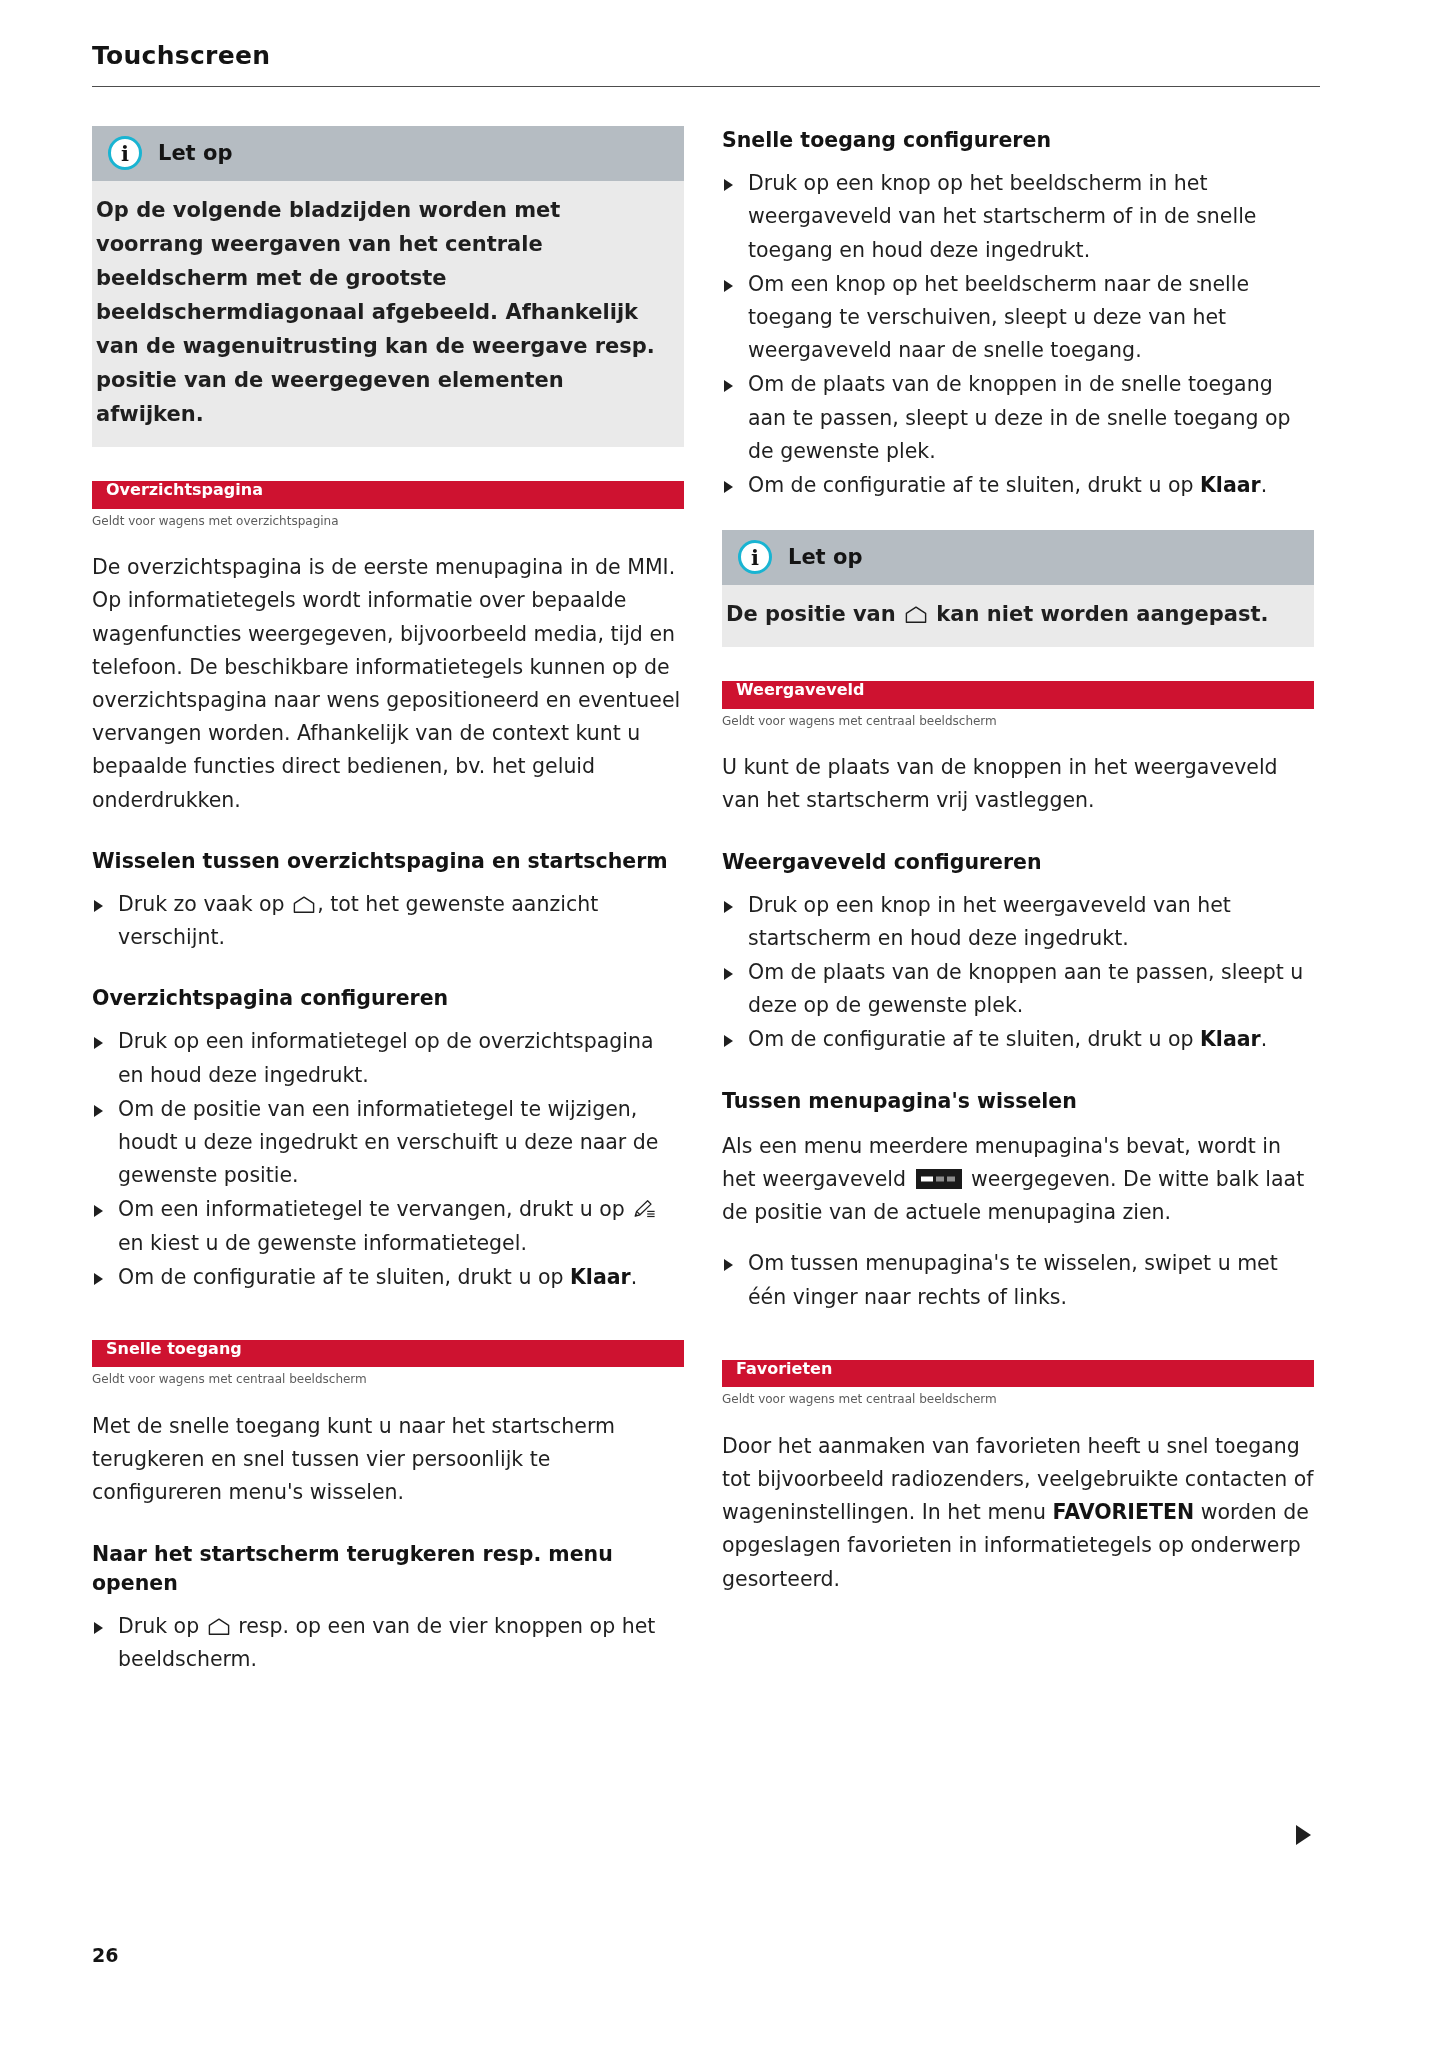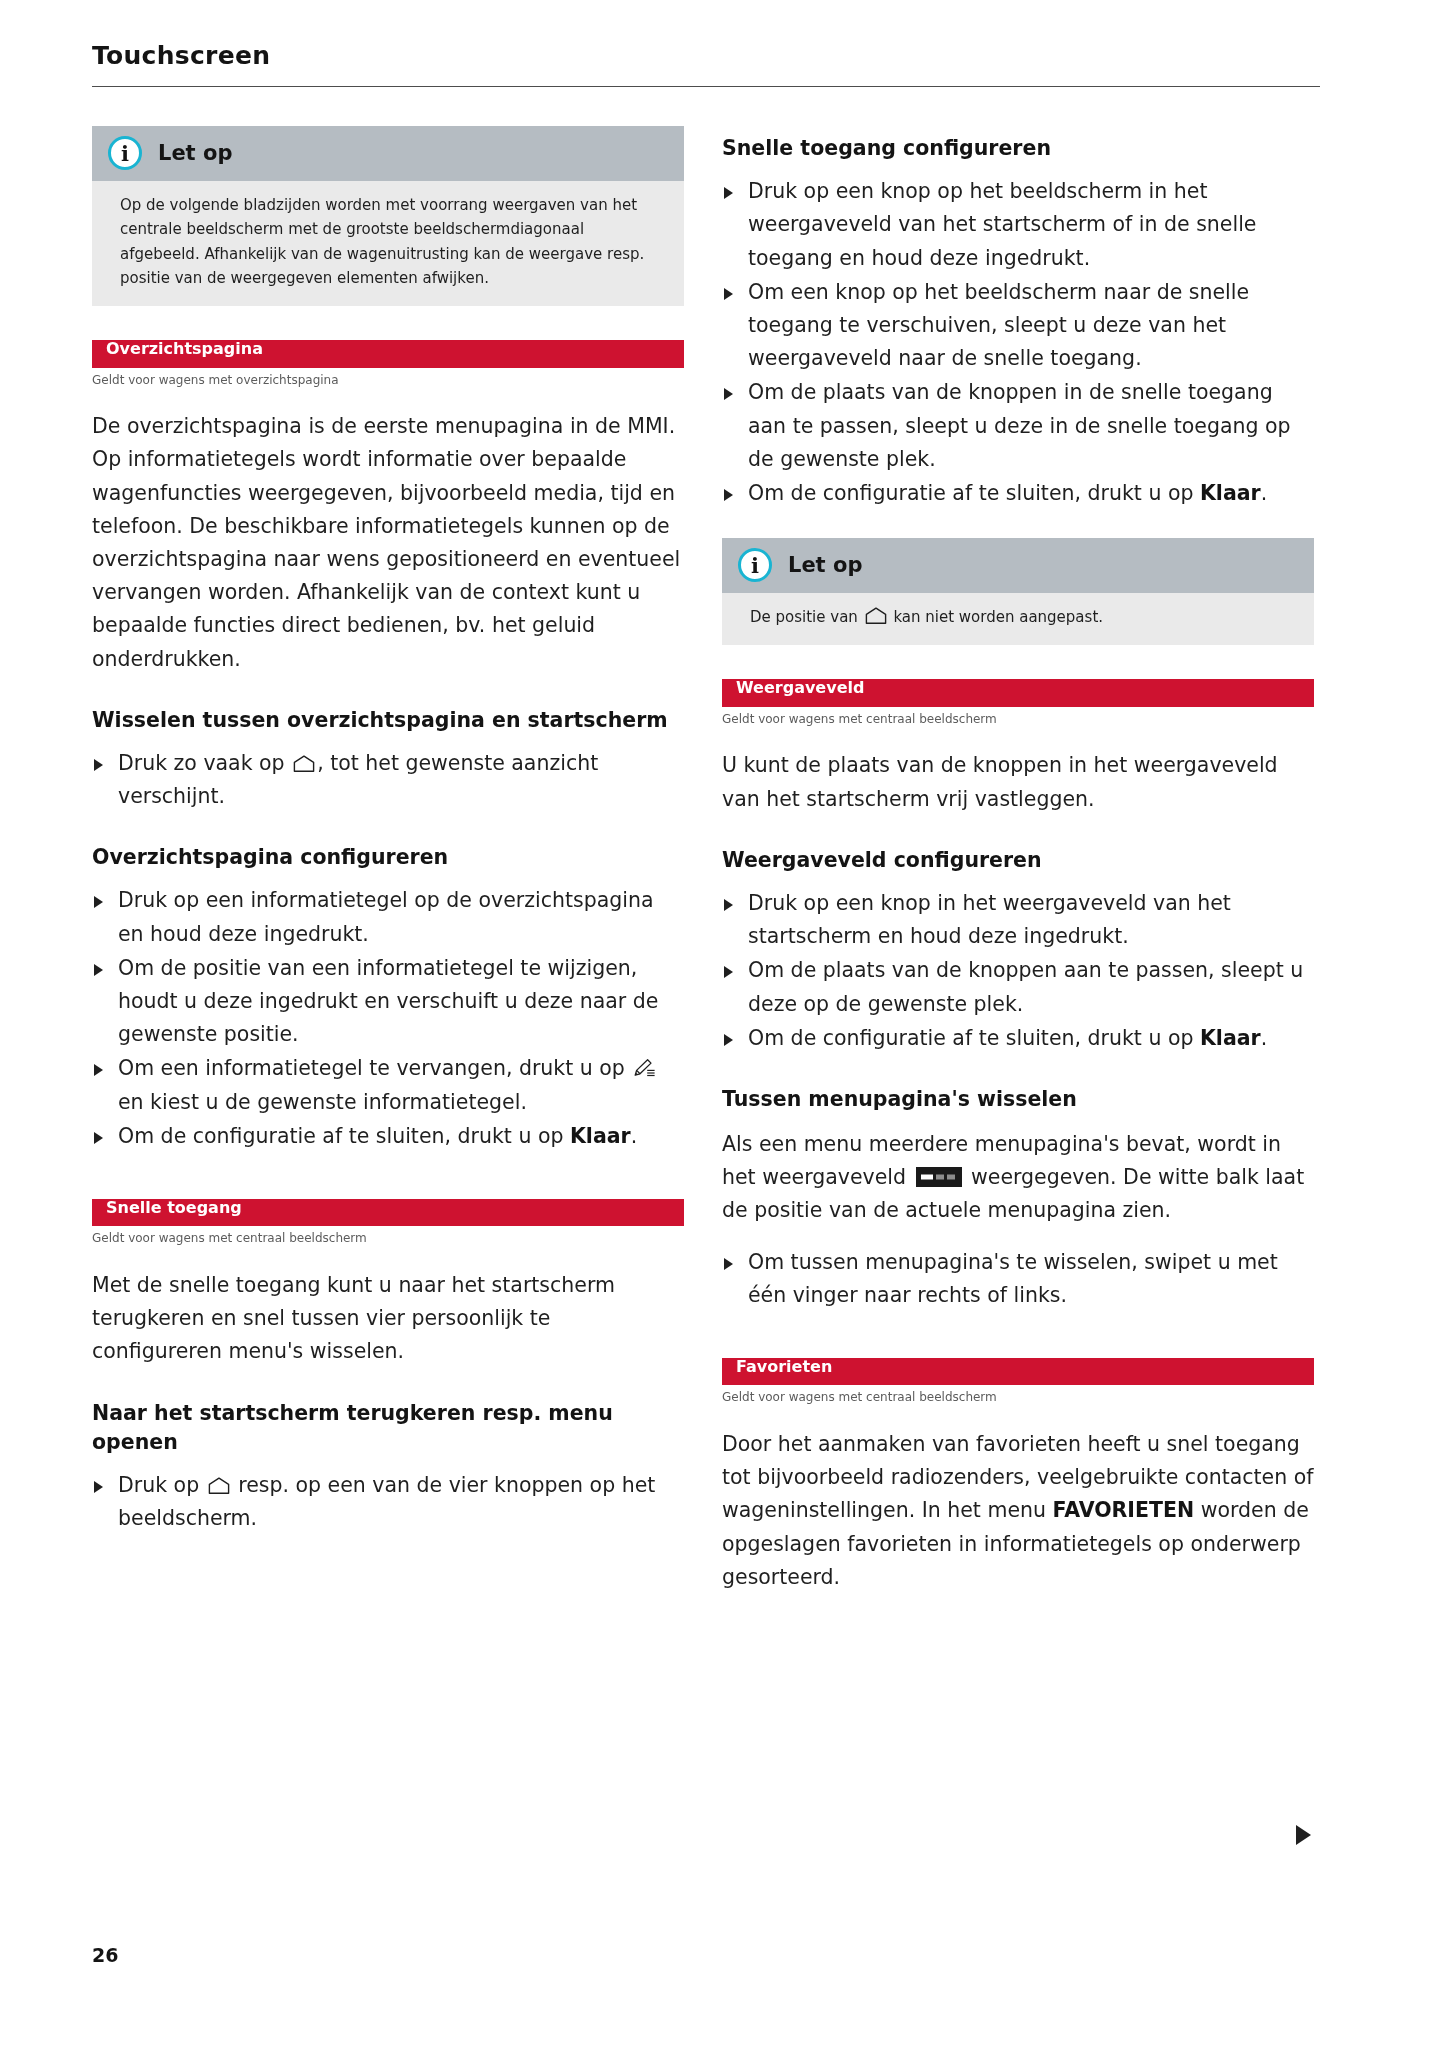--- a/index.html
+++ b/index.html
@@ -82,24 +82,25 @@
     color: #141414;
     line-height: 1;
     margin-right: 16px;
   }
   .note-title {
     font-size: 21px;
     font-weight: bold;
     color: #141414;
   }
   .note-body {
-    padding: 12px 22px 16px 28px;
-    font-size: 15px;
+    padding: 12px 22px 16px 4px;
+    font-size: 21px;
     line-height: 1.62;
     color: #1f1f1f;
+    font-weight: bold;
   }
   .note-body p { margin: 0; }
 
   
   .redbar {
     background: #ce1230;
     color: #ffffff;
     font-size: 16px;
     font-weight: bold;
     padding: 0 14px 9px 14px;
@@ -266,21 +267,21 @@
                 <path d="M1.4 16.2 V7.3 L11 1.2 L20.6 7.3 V16.2 Z" fill="none" stroke="#1f1f1f" stroke-width="1.4" stroke-linejoin="round"></path>
               </svg></span><span> resp. op een van de vier knoppen op het beeldscherm.</span></li>
       </ul>
     </div>
 
   </div>
 
   <div class="col col-right">
 
     <div class="blk">
-      <div class="subhead" style="margin-top:8px">Snelle toegang configureren</div>
+      <div class="subhead" style="margin-top:0">Snelle toegang configureren</div>
       <ul class="bullets">
         <li>Druk op een knop op het beeldscherm in het weergaveveld van het startscherm of in de snelle toegang en houd deze ingedrukt.</li>
         <li>Om een knop op het beeldscherm naar de snelle toegang te verschuiven, sleept u deze van het weergaveveld naar de snelle toegang.</li>
         <li>Om de plaats van de knoppen in de snelle toegang aan te passen, sleept u deze in de snelle toegang op de gewenste plek.</li>
         <li><span>Om de configuratie af te sluiten, drukt u op </span><b class="strong">Klaar</b><span>.</span></li>
       </ul>
     </div>
 
     <div class="note" style="margin-top:28px">
       <div class="note-head">

